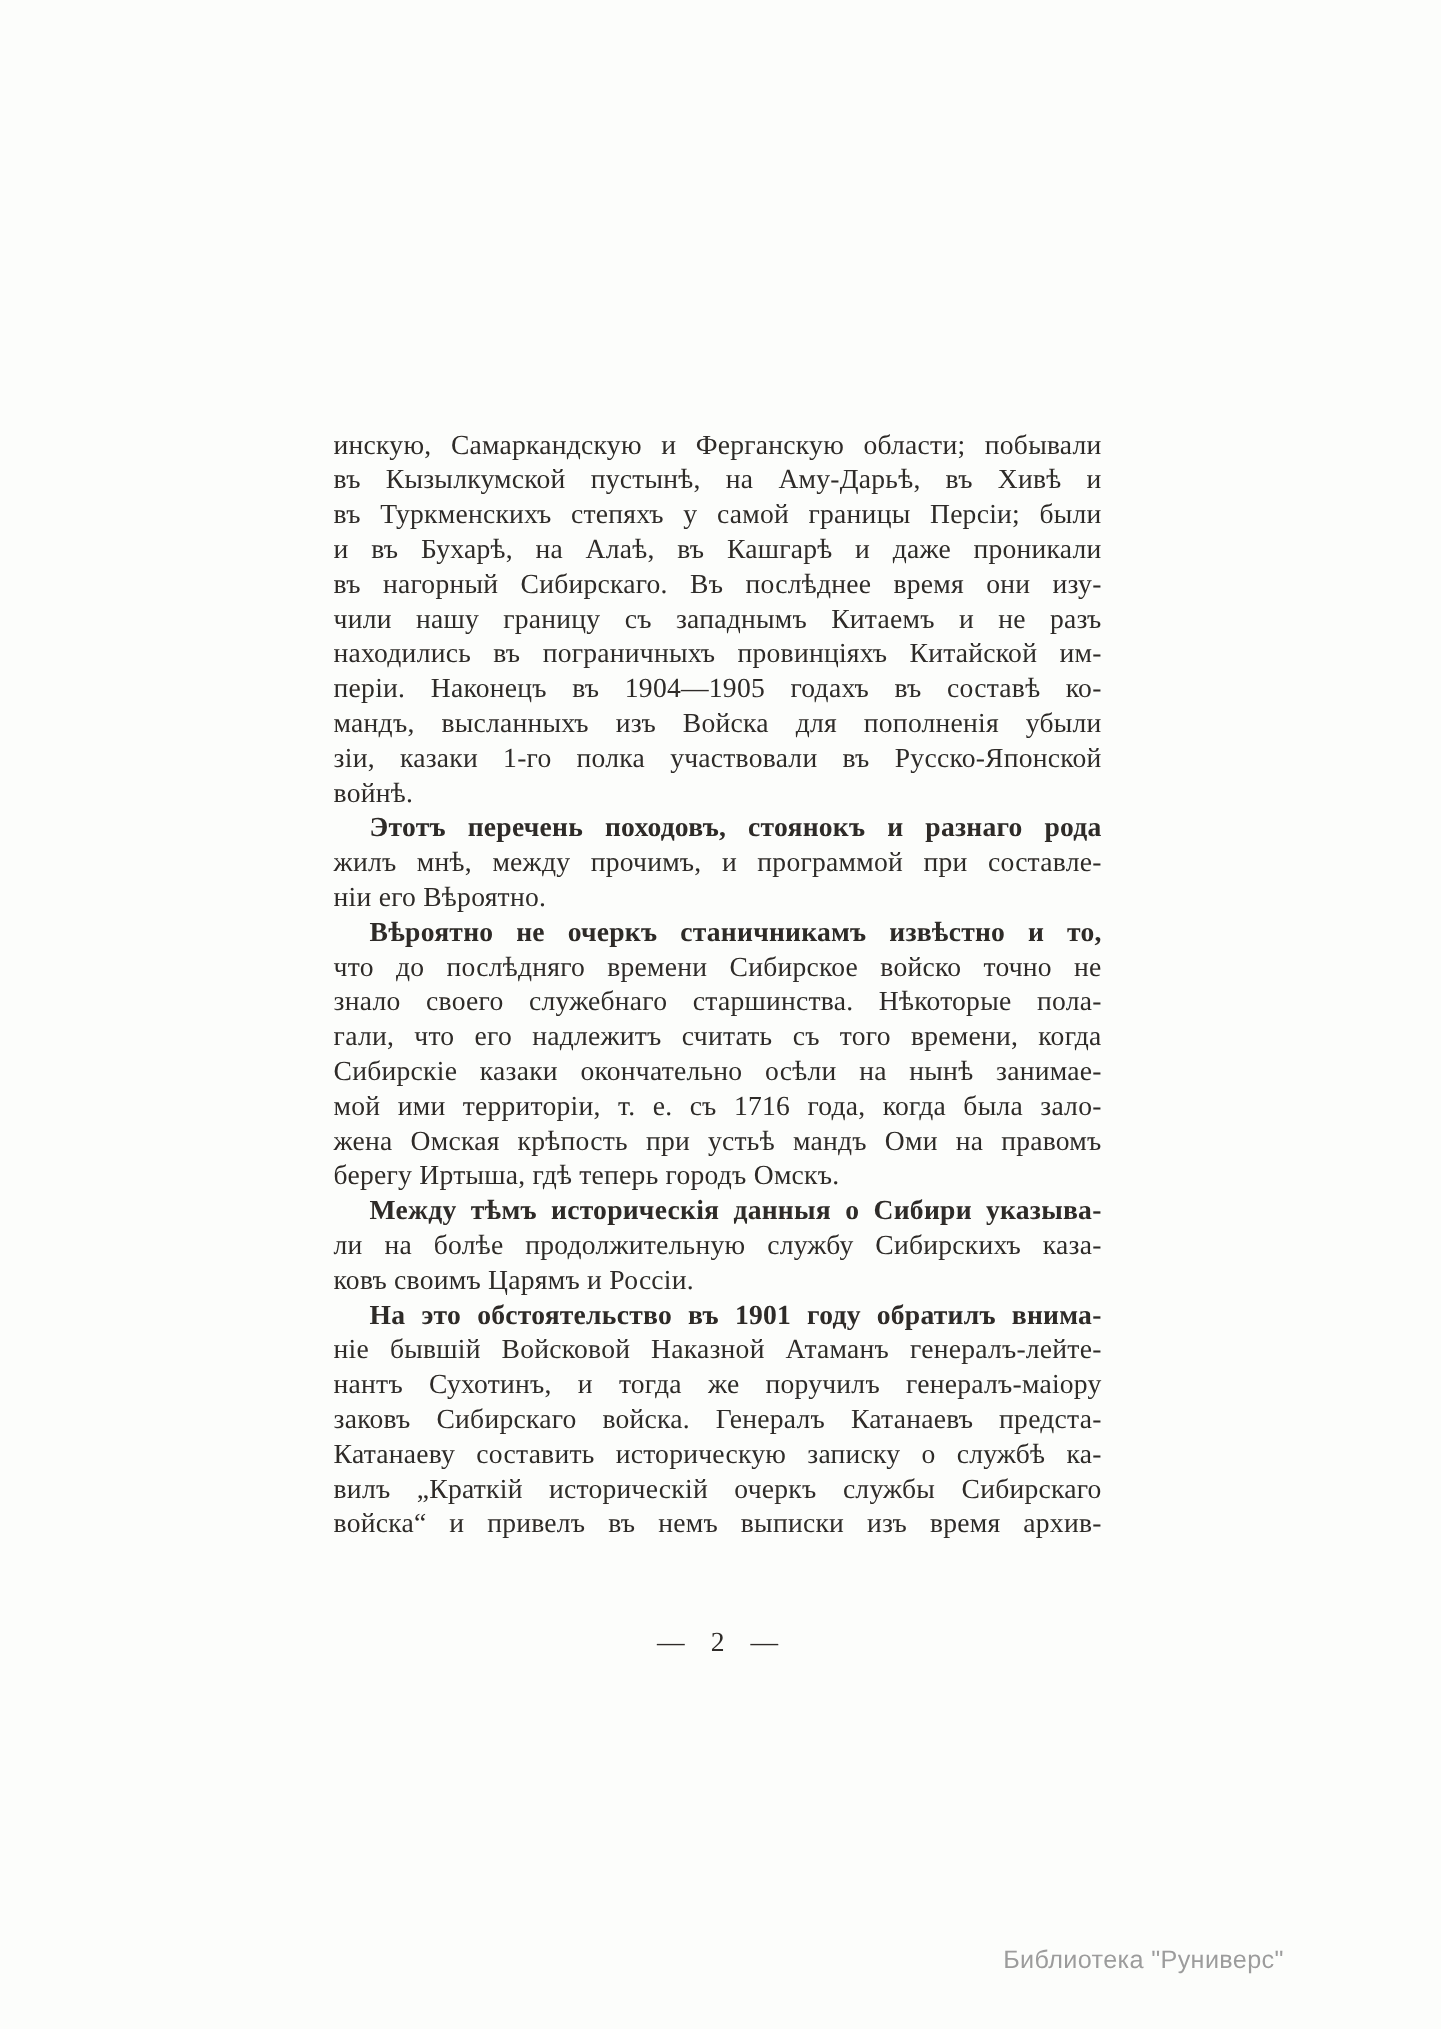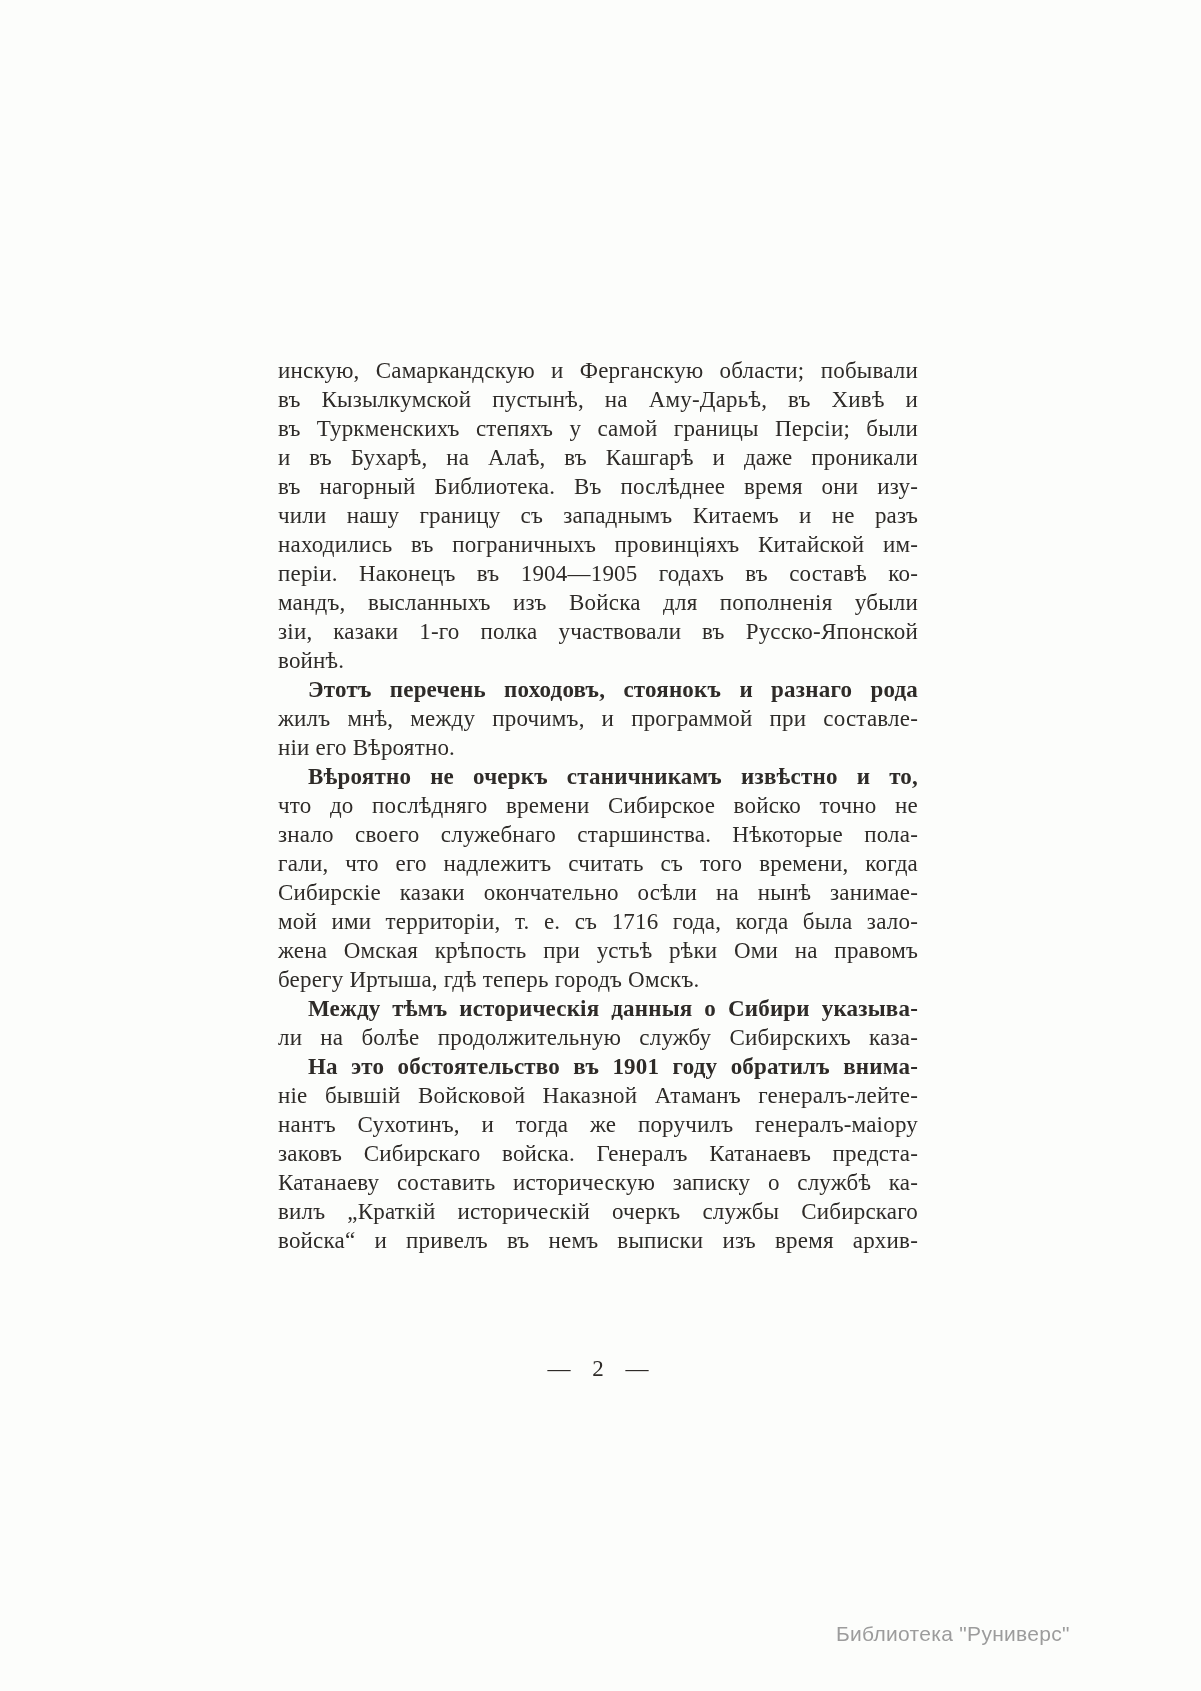--- a/index.html
+++ b/index.html
@@ -68,46 +68,47 @@
 </head>
 <body>
 
 <div class="page">
   <div class="text-block">
       <div class="paragraph">
         <div class="line">инскую, Самаркандскую и Ферганскую области; побывали</div>
         <div class="line">въ Кызылкумской пустынѣ, на Аму-Дарьѣ, въ Хивѣ и</div>
         <div class="line">въ Туркменскихъ степяхъ у самой границы Персіи; были</div>
         <div class="line">и въ Бухарѣ, на Алаѣ, въ Кашгарѣ и даже проникали</div>
-        <div class="line">въ нагорный Библиотека. Въ послѣднее время они изу-</div>
+        <div class="line">въ нагорный Сибирскаго. Въ послѣднее время они изу-</div>
         <div class="line">чили нашу границу съ западнымъ Китаемъ и не разъ</div>
         <div class="line">находились въ пограничныхъ провинціяхъ Китайской им-</div>
         <div class="line">періи. Наконецъ въ 1904—1905 годахъ въ составѣ ко-</div>
         <div class="line">мандъ, высланныхъ изъ Войска для пополненія убыли</div>
         <div class="line">зіи, казаки 1-го полка участвовали въ Русско-Японской</div>
         <div class="line para-last">войнѣ.</div>
       </div>
       <div class="paragraph">
         <div class="line indent">Этотъ перечень походовъ, стоянокъ и разнаго рода</div>
         <div class="line">жилъ мнѣ, между прочимъ, и программой при составле-</div>
         <div class="line para-last">ніи его Вѣроятно.</div>
       </div>
       <div class="paragraph">
         <div class="line indent">Вѣроятно не очеркъ станичникамъ извѣстно и то,</div>
         <div class="line">что до послѣдняго времени Сибирское войско точно не</div>
         <div class="line">знало своего служебнаго старшинства. Нѣкоторые пола-</div>
         <div class="line">гали, что его надлежитъ считать съ того времени, когда</div>
         <div class="line">Сибирскіе казаки окончательно осѣли на нынѣ занимае-</div>
         <div class="line">мой ими территоріи, т. е. съ 1716 года, когда была зало-</div>
-        <div class="line">жена Омская крѣпость при устьѣ рѣки Оми на правомъ</div>
+        <div class="line">жена Омская крѣпость при устьѣ мандъ Оми на правомъ</div>
         <div class="line para-last">берегу Иртыша, гдѣ теперь городъ Омскъ.</div>
       </div>
       <div class="paragraph">
         <div class="line indent">Между тѣмъ историческія данныя о Сибири указыва-</div>
         <div class="line">ли на болѣе продолжительную службу Сибирскихъ каза-</div>
+        <div class="line para-last">ковъ своимъ Царямъ и Россіи.</div>
       </div>
       <div class="paragraph">
         <div class="line indent">На это обстоятельство въ 1901 году обратилъ внима-</div>
         <div class="line">ніе бывшій Войсковой Наказной Атаманъ генералъ-лейте-</div>
         <div class="line">нантъ Сухотинъ, и тогда же поручилъ генералъ-маіору</div>
         <div class="line">заковъ Сибирскаго войска. Генералъ Катанаевъ предста-</div>
         <div class="line">Катанаеву составить историческую записку о службѣ ка-</div>
         <div class="line">вилъ „Краткій историческій очеркъ службы Сибирскаго</div>
         <div class="line">войска“ и привелъ въ немъ выписки изъ время архив-</div>
       </div>

